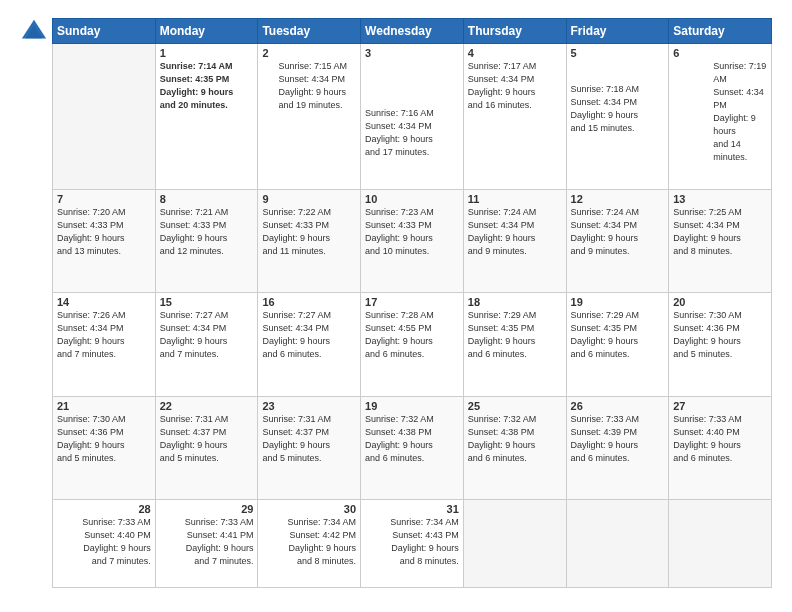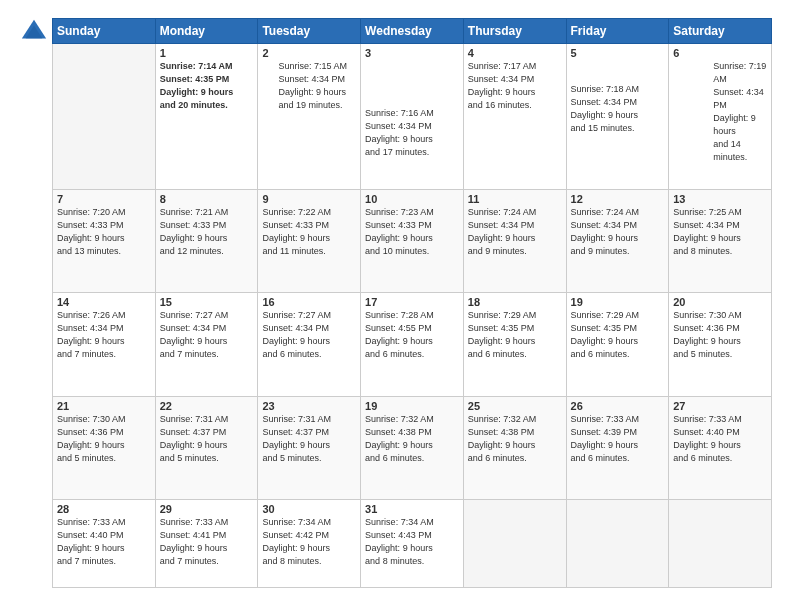--- a/index.html
+++ b/index.html
@@ -97,20 +97,21 @@
     .day-info {
       font-size: 9px;
       line-height: 1.45;
       color: #333;
     }
     .empty-cell {
       background: #f5f5f5 !important;
     }
     .last-row td {
       height: 75px;
+      text-align: right;
     }
   </style>
 </head>
 <body>
 
 <div class="page">
   <div class="header">
     <div class="logo">
       <svg class="logo-icon" viewBox="0 0 30 30">
         <polygon points="15,2 28,22 2,22" fill="#2a6db5"></polygon>

